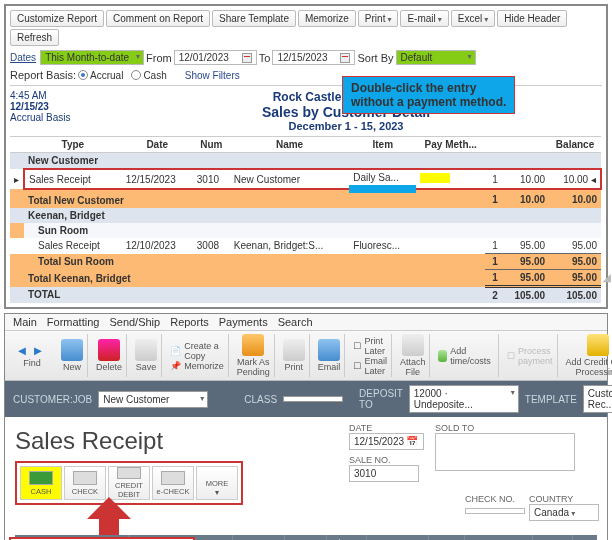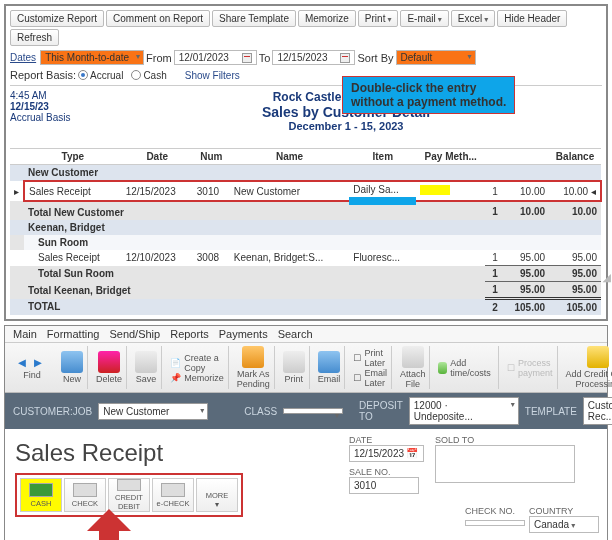--- a/index.html
+++ b/index.html
@@ -4,39 +4,39 @@
 <style>
   * { box-sizing: border-box; margin: 0; padding: 0; }
   body { font-family: Arial, sans-serif; font-size: 11px; color: #333; background: #fff; width: 612px; }
   
   
   .report-panel { border: 2px solid #888; margin: 4px; padding: 4px; }
   .toolbar { display: flex; gap: 2px; flex-wrap: wrap; align-items: center; margin-bottom: 4px; }
   .tbtn { background: linear-gradient(#fff,#eee); border: 1px solid #bbb; border-radius: 2px; padding: 2px 6px; font-size: 10px; color: #333; cursor: pointer; white-space: nowrap; }
   .tbtn.arrow::after { content: "▾"; margin-left: 2px; font-size: 8px; color: #666; }
   .date-lbl { color: #2a4a8a; text-decoration: underline; font-size: 10px; margin-right: 2px; }
-  .selectbox { border: 1px solid #bbb; background: #f97316; padding: 1px 14px 1px 4px; font-size: 10px; position: relative; display: inline-block; min-width: 80px; }
+  .selectbox { border: 1px solid #bbb; background: #84cc16; padding: 1px 14px 1px 4px; font-size: 10px; position: relative; display: inline-block; min-width: 80px; }
   .selectbox::after { content: "▾"; position: absolute; right: 3px; top: 1px; font-size: 8px; color: #666; }
   .datebox { border: 1px solid #bbb; background: #fff; padding: 1px 4px; font-size: 10px; display: inline-flex; align-items: center; gap: 13px; }
   .cal-icon { display: inline-block; width: 10px; height: 10px; background: #eee; border: 1px solid #999; position: relative; }
   .cal-icon::before { content: ""; position: absolute; top: 2px; left: 1px; right: 1px; height: 1px; background: #c33; }
   .radio { display: inline-flex; align-items: center; gap: 2px; font-size: 10px; margin-right: 6px; }
   .rcircle { width: 10px; height: 10px; border: 1px solid #888; border-radius: 50%; background: #fff; display: inline-block; position: relative; }
   .rcircle.sel::after { content: ""; position: absolute; inset: 2px; background: #3a78c8; border-radius: 50%; }
   .showfilters { color: #2a4a8a; font-size: 10px; margin-left: 10px; }
   .meta { color: #1a3a7a; font-size: 10px; }
   .report-title { color: #1a3a7a; text-align: center; }
   .report-title .company { font-weight: bold; font-size: 12px; }
   .report-title .name { font-weight: bold; font-size: 14px; }
   .report-title .range { font-weight: bold; font-size: 11px; }
   .callout1 { position: absolute; background: #0ea5e9; border: 1px solid #c33; padding: 4px 8px; font-size: 12px; font-weight: bold; z-index: 5; }
-  .grid { width: 100%; border-collapse: collapse; font-size: 10px; margin-top: 16px; }
+  .grid { width: 100%; border-collapse: collapse; font-size: 10px; margin-top: 4px; }
   .grid th { font-weight: bold; text-align: center; padding: 2px; border-top: 1px solid #ccc; border-bottom: 1px solid #ccc; }
   .grid td { padding: 2px 4px; }
-  .grid .sechead td { background: #e5e5e5; font-weight: bold; }
+  .grid .sechead td { background: #fdba74; font-weight: bold; }
   .grid .sechead.band td { background: #dde4ee; }
   .grid .num { text-align: right; }
   .grid .redrow td { }
   .amtcell { border-top: 1px solid #666; }
   .amtcell.dbl { border-top: 3px double #333; }
   .ylw { background: #fffb00; }
   
   
   .form-panel { border: 1px solid #888; margin: 4px; }
   .menubar { background: #f7f7f7; display: flex; align-items: center; gap: 10px; padding: 2px 8px; font-size: 11px; border-bottom: 1px solid #ccc; }

